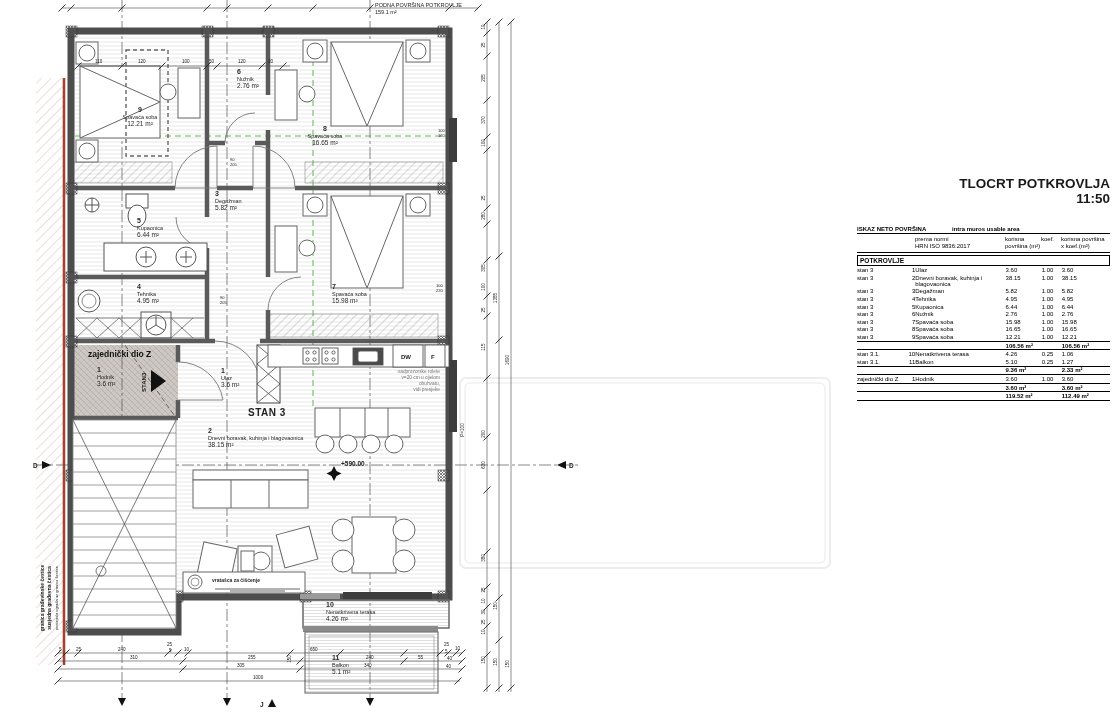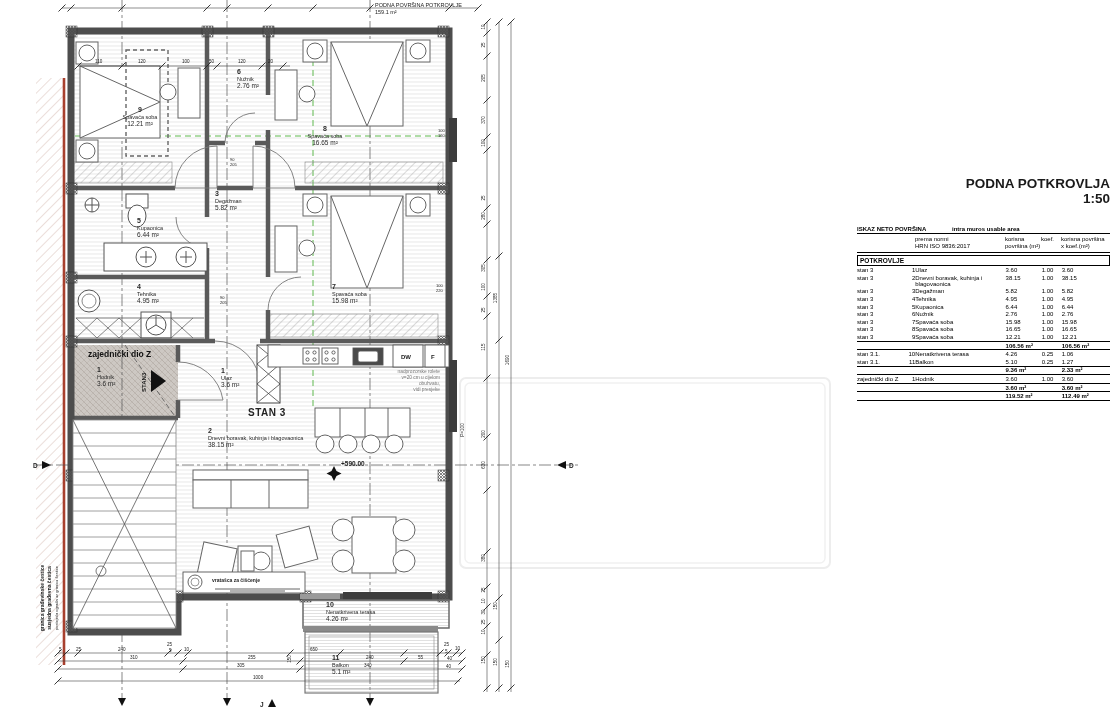--- a/index.html
+++ b/index.html
@@ -553,22 +553,22 @@
 <div class="stan-big">STAN 3</div>
 
 <div class="rolete">
   <div>nadprozorske rolete</div>
   <div>v=20 cm u cijelom</div>
   <div>obuhvatu,</div>
   <div>vidi presjeke</div>
 </div>
 
 <div class="title">
-  <div>PODNA POTKROVLJA</div>
-  <div>1:50</div>
+  <div>TLOCRT POTKROVLJA</div>
+  <div>11:50</div>
 </div>
 
 <div class="tblwrap">
   <div class="thead-row">
     <div class="hl">ISKAZ NETO POVRŠINA</div>
     <div class="hr">intra muros usable area</div>
   </div>
   <div class="cols">
     <div class="c1"></div>
     <div class="c2">

